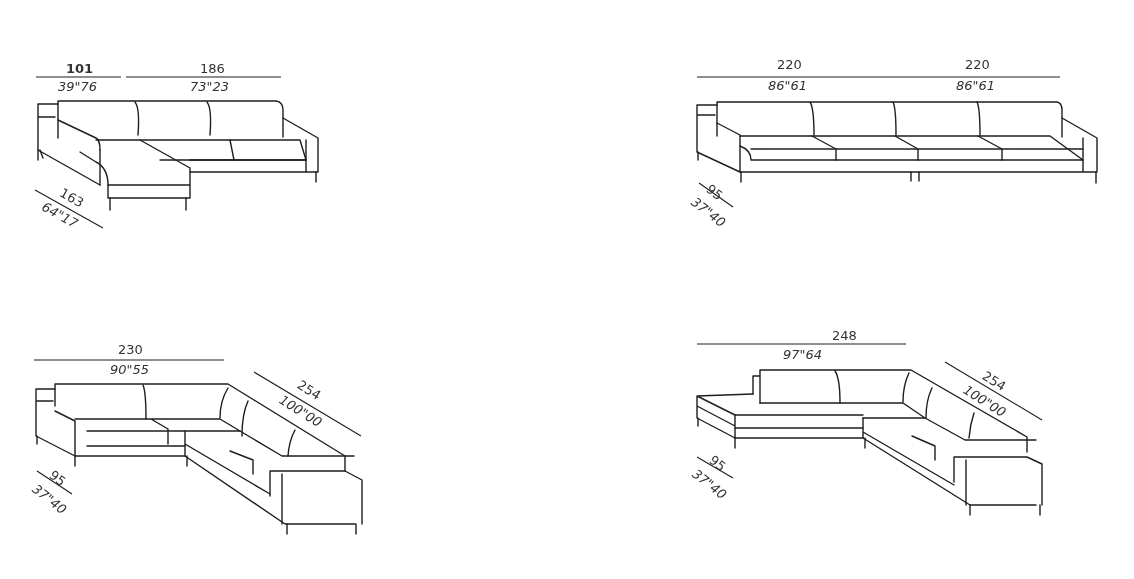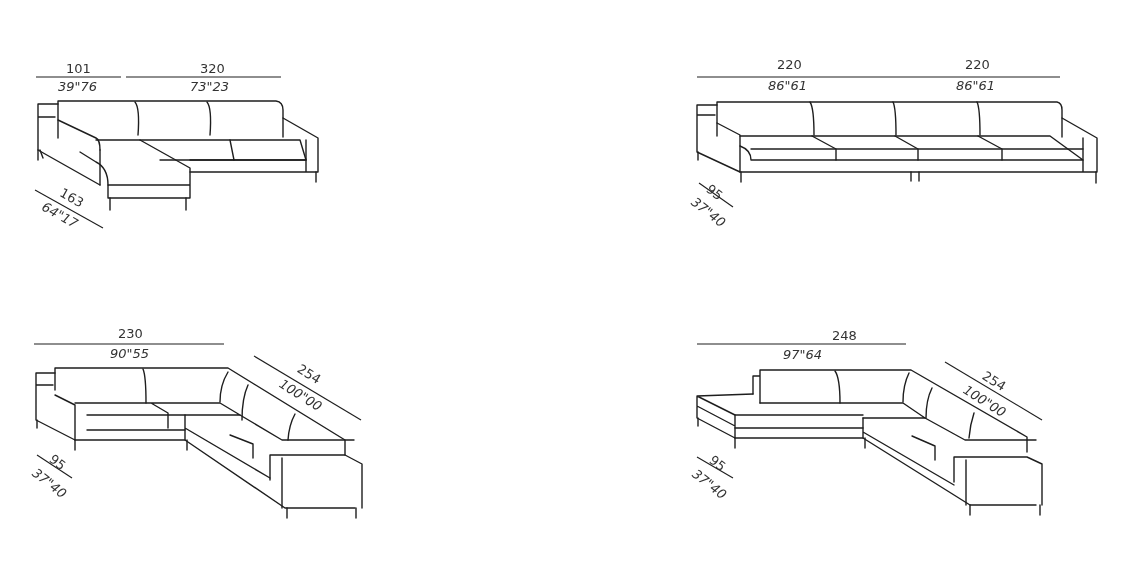--- a/index.html
+++ b/index.html
@@ -34,23 +34,23 @@
     <path class="ln" d="M100 150 L100 185"></path>
 
     <path class="ln" d="M140 140 L300 140 L306 160 L190 160"></path>
     <path class="ln" d="M230 140 L234 160"></path>
     <path class="ln" d="M160 160 L306 160"></path>
 
     <path class="ln" d="M283 118 L318 138 L318 172 L190 172 M306 140 L306 172"></path>
 
     <path class="ln" d="M38 150 L38 160 M40 150 L43 158 M110 198 L110 210 M186 198 L186 210 M316 172 L316 182"></path>
   </svg>
-  <div class="lbl" style="left:66px;top:62px;">101</div>
+  <div class="lbl" style="left:66px;top:62px;font-weight:bold;">101</div>
   <div class="lbl in" style="left:58px;top:80px;">39"76</div>
-  <div class="lbl" style="left:200px;top:62px;">320</div>
+  <div class="lbl" style="left:200px;top:62px;">186</div>
   <div class="lbl in" style="left:190px;top:80px;">73"23</div>
   <div class="lbl rot" style="left:64px;top:186px;transform:rotate(29deg);">163</div>
   <div class="lbl in rot" style="left:46px;top:200px;transform:rotate(29deg);">64"17</div>
 </div>
 
 <div class="panel" style="left:0;top:0;width:950px;height:250px;">
   <svg width="1134" height="250">
     <line class="dim" x1="697" y1="77" x2="1060" y2="77"></line>
     <line class="dim" x1="699" y1="183" x2="733" y2="207"></line>
 
@@ -68,21 +68,21 @@
     <path class="ln" d="M698 152 L698 160 M741 172 L741 182 M911 172 L911 181 M919 172 L919 181 M1096 172 L1096 183"></path>
   </svg>
   <div class="lbl" style="left:777px;top:58px;">220</div>
   <div class="lbl in" style="left:768px;top:79px;">86"61</div>
   <div class="lbl" style="left:965px;top:58px;">220</div>
   <div class="lbl in" style="left:956px;top:79px;">86"61</div>
   <div class="lbl rot" style="left:712px;top:182px;transform:rotate(38deg);">95</div>
   <div class="lbl in rot" style="left:697px;top:195px;transform:rotate(38deg);">37"40</div>
 </div>
 
-<div class="panel" style="left:0;top:0;width:400px;height:505px;padding-left:20px;">
+<div class="panel" style="left:0;top:16px;width:400px;height:505px;padding-left:20px;">
   <svg width="400" height="579">
     <line class="dim" x1="34" y1="344" x2="224" y2="344"></line>
     <line class="dim" x1="254" y1="356" x2="361" y2="420"></line>
     <line class="dim" x1="37" y1="455" x2="72" y2="478"></line>
 
     <path class="ln" d="M55 368 L228 368 L345 440 L345 455 M55 368 L55 390"></path>
     <path class="ln" d="M143 369 Q146 376 146 403 M228 372 Q220 385 220 402 M248 385 Q242 398 242 420 M295 414 Q289 425 288 440"></path>
 
     <path class="ln" d="M36 373 L55 373 M36 373 L36 420 M36 385 L53 385 M36 420 L75 440 L75 405 L55 395"></path>
 

